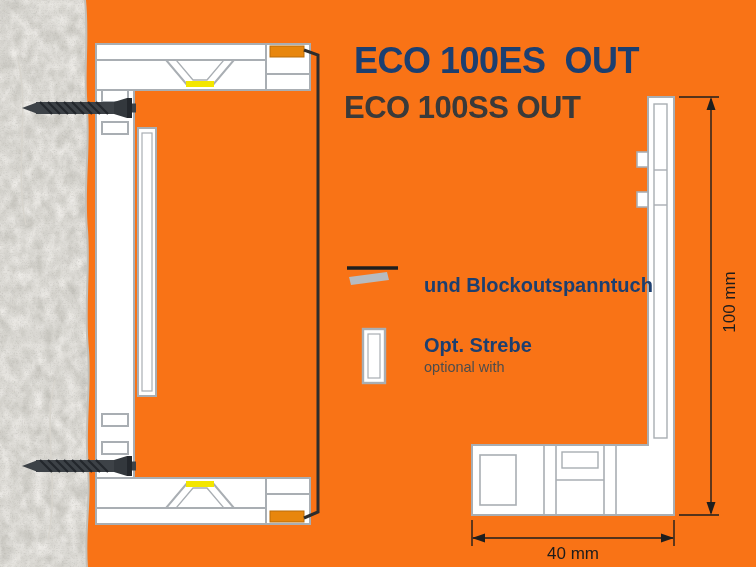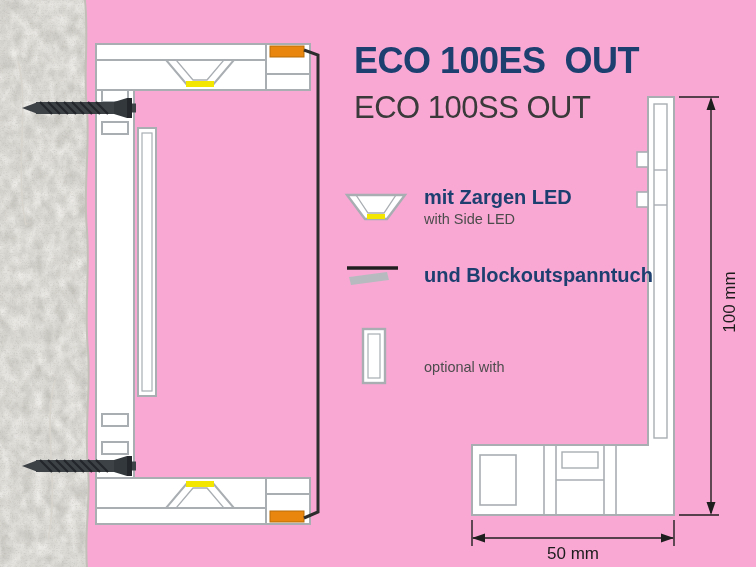--- a/index.html
+++ b/index.html
@@ -1,28 +1,28 @@
 <!DOCTYPE html>
 <html><head>
 <meta charset="utf-8">
 <style>
   * { margin:0; padding:0; box-sizing:border-box; }
   html,body { background:#ffffff; }
   body { font-family:"Liberation Sans", sans-serif; }
-  .page { position:relative; width:756px; height:567px; background:#f9a8d4; overflow:hidden; }
+  .page { position:relative; width:756px; height:567px; background:#f97316; overflow:hidden; }
   .scene { position:absolute; left:0; top:0; }
 
   .title {
     position:absolute; left:354px; top:40px;
     font-size:36px; font-weight:700; color:#1c3f70;
     letter-spacing:-0.5px; white-space:pre;
   }
   .subtitle {
-    position:absolute; left:354px; top:90px;
-    font-size:31px; font-weight:400; color:#3a3a3a;
+    position:absolute; left:344px; top:90px;
+    font-size:31px; font-weight:700; color:#3a3a3a;
     letter-spacing:-0.5px; white-space:pre;
   }
 
   .legend-item { position:absolute; left:344px; width:340px; }
   .li-1 { top:186px; height:46px; }
   .li-2 { top:254px; height:52px; }
   .li-3 { top:326px; height:62px; }
   .legend-icon { position:absolute; display:block; }
   .label-de {
     position:absolute; left:80px; font-size:20px; font-weight:700;
@@ -159,42 +159,34 @@
         <line x1="473" y1="538" x2="673" y2="538"></line>
         <polygon points="472,538 485,533.5 485,542.5" fill="#1e1e1e" stroke="none"></polygon>
         <polygon points="674,538 661,533.5 661,542.5" fill="#1e1e1e" stroke="none"></polygon>
       </g>
     </g>
   </svg>
 
   <div class="title">ECO 100ES  OUT</div>
   <div class="subtitle">ECO 100SS OUT</div>
 
-  <div class="legend-item li-1">
-    <svg class="legend-icon" width="64" height="38" style="left:0;top:4px">
-      <polygon points="3,5 61,5 43,29 21,29" fill="#ffffff" stroke="#a9aeb3" stroke-width="2.4"></polygon>
-      <polygon points="12,5 52,5 40,23 24,23" fill="none" stroke="#a9aeb3" stroke-width="1.3"></polygon>
-      <rect x="23" y="24" width="18" height="5" fill="#f3e600"></rect>
-    </svg>
-    <div class="label-de" style="top:0">mit Zargen LED</div>
-    <div class="label-en" style="top:25px">with Side LED</div>
-  </div>
 
   <div class="legend-item li-2">
     <svg class="legend-icon" width="56" height="36" style="left:2px;top:6px">
       <line x1="1" y1="8" x2="52" y2="8" stroke="#1f1f1f" stroke-width="3.6"></line>
       <polygon points="3,17 41,12 43,20 5,25" fill="#b7bbbf"></polygon>
     </svg>
-    <div class="label-de" style="top:10px">und Blockoutspanntuch</div>
+    <div class="label-de" style="top:20px">und Blockoutspanntuch</div>
   </div>
 
   <div class="legend-item li-3">
     <svg class="legend-icon" width="30" height="60" style="left:16px;top:0">
       <rect x="3" y="3" width="22" height="54" fill="#ffffff" stroke="#a9aeb3" stroke-width="2.4"></rect>
       <rect x="8" y="8" width="12" height="44" fill="none" stroke="#a9aeb3" stroke-width="1.2"></rect>
     </svg>
+    <div class="label-de" style="top:8px">Opt. Strebe</div>
     <div class="label-en" style="top:33px">optional with</div>
   </div>
 
   <div class="dim-label dim-h">100 mm</div>
-  <div class="dim-label dim-w">50 mm</div>
+  <div class="dim-label dim-w">40 mm</div>
 
 </div>
 
 </body></html>

